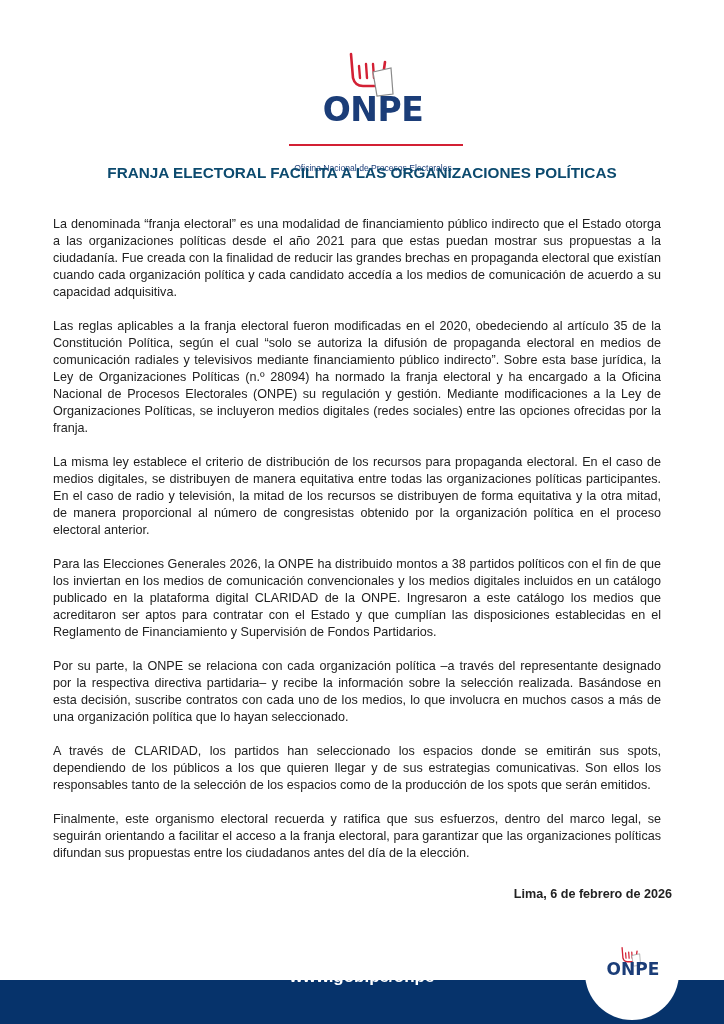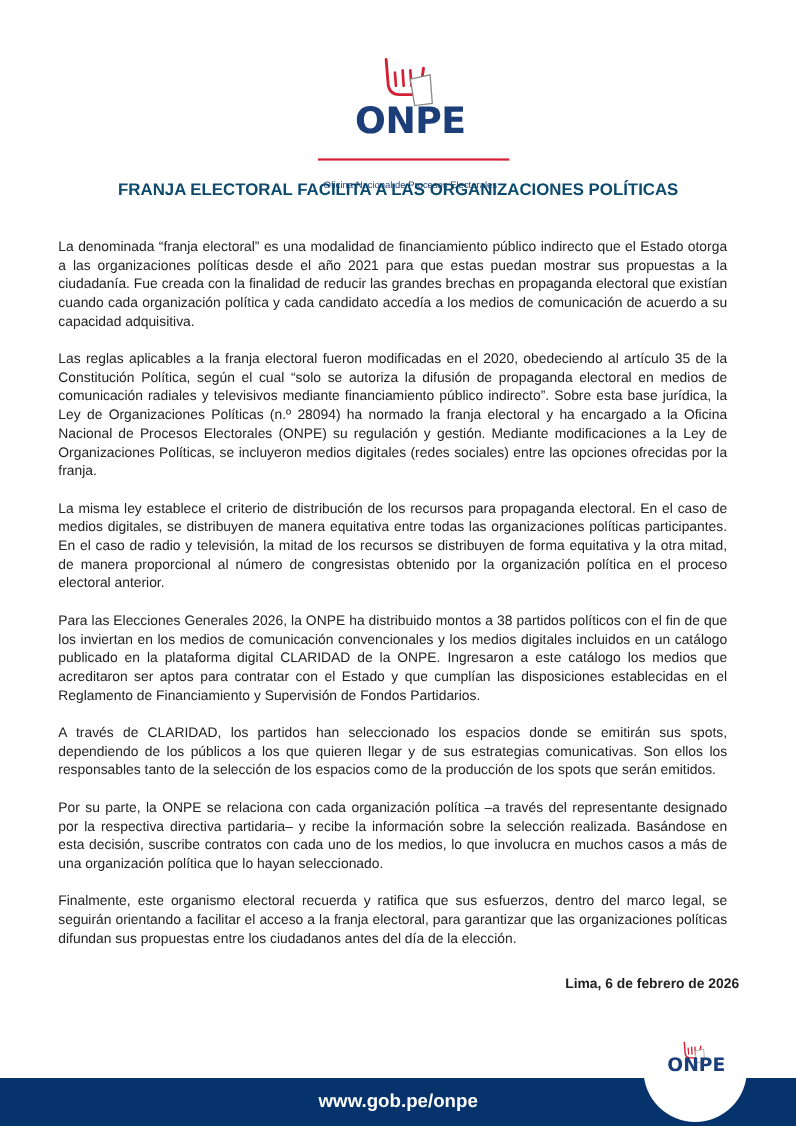--- a/index.html
+++ b/index.html
@@ -38,21 +38,21 @@
       text-align: justify; margin: 0 12px 17px 0; color: #222;
     }
     .date {
       position: absolute; right: 52px; top: 887px;
       font-family: "Liberation Sans", sans-serif; font-weight: bold; font-size: 12.6px; color: #222; text-align: center;
     }
     .footer {
       position: absolute; left: 0; top: 980px; width: 724px; height: 44px; background: #06336b;
     }
     .footer-url {
-      position: absolute; left: 0; top: 991px; width: 724px; text-align: center;
+      position: absolute; left: 0; top: 967px; width: 724px; text-align: center;
       font-family: "Liberation Sans", sans-serif; font-weight: bold; font-size: 17px; color: #ffffff;
     }
     .footer-circle {
       position: absolute; left: 585px; top: 926px; width: 94px; height: 94px;
       border-radius: 50%; background: #ffffff;
     }
     .footer-logo { position: absolute; left: 595px; top: 945px; width: 76px; height: 40px; }
     .footer-logo .hand { position: absolute; left: 22px; top: 0; width: 26px; height: 22px; }
     .footer-logo .word {
       position: absolute; left: 0; top: 14px; width: 76px; text-align: center;
@@ -75,22 +75,22 @@
 
 <div class="title">
   <div>FRANJA ELECTORAL FACILITA A LAS ORGANIZACIONES POLÍTICAS</div>
 </div>
 
 <div class="body-text">
   <p class="para">La denominada “franja electoral” es una modalidad de financiamiento público indirecto que el Estado otorga a las organizaciones políticas desde el año 2021 para que estas puedan mostrar sus propuestas a la ciudadanía. Fue creada con la finalidad de reducir las grandes brechas en propaganda electoral que existían cuando cada organización política y cada candidato accedía a los medios de comunicación de acuerdo a su capacidad adquisitiva.</p>
   <p class="para">Las reglas aplicables a la franja electoral fueron modificadas en el 2020, obedeciendo al artículo 35 de la Constitución Política, según el cual “solo se autoriza la difusión de propaganda electoral en medios de comunicación radiales y televisivos mediante financiamiento público indirecto”. Sobre esta base jurídica, la Ley de Organizaciones Políticas (n.º 28094) ha normado la franja electoral y ha encargado a la Oficina Nacional de Procesos Electorales (ONPE) su regulación y gestión. Mediante modificaciones a la Ley de Organizaciones Políticas, se incluyeron medios digitales (redes sociales) entre las opciones ofrecidas por la franja.</p>
   <p class="para">La misma ley establece el criterio de distribución de los recursos para propaganda electoral. En el caso de medios digitales, se distribuyen de manera equitativa entre todas las organizaciones políticas participantes. En el caso de radio y televisión, la mitad de los recursos se distribuyen de forma equitativa y la otra mitad, de manera proporcional al número de congresistas obtenido por la organización política en el proceso electoral anterior.</p>
   <p class="para">Para las Elecciones Generales 2026, la ONPE ha distribuido montos a 38 partidos políticos con el fin de que los inviertan en los medios de comunicación convencionales y los medios digitales incluidos en un catálogo publicado en la plataforma digital CLARIDAD de la ONPE. Ingresaron a este catálogo los medios que acreditaron ser aptos para contratar con el Estado y que cumplían las disposiciones establecidas en el Reglamento de Financiamiento y Supervisión de Fondos Partidarios.</p>
+  <p class="para">Por su parte, la ONPE se relaciona con cada organización política –a través del representante designado por la respectiva directiva partidaria– y recibe la información sobre la selección realizada. Basándose en esta decisión, suscribe contratos con cada uno de los medios, lo que involucra en muchos casos a más de una organización política que lo hayan seleccionado.</p>
   <p class="para">A través de CLARIDAD, los partidos han seleccionado los espacios donde se emitirán sus spots, dependiendo de los públicos a los que quieren llegar y de sus estrategias comunicativas. Son ellos los responsables tanto de la selección de los espacios como de la producción de los spots que serán emitidos.</p>
-  <p class="para">Por su parte, la ONPE se relaciona con cada organización política –a través del representante designado por la respectiva directiva partidaria– y recibe la información sobre la selección realizada. Basándose en esta decisión, suscribe contratos con cada uno de los medios, lo que involucra en muchos casos a más de una organización política que lo hayan seleccionado.</p>
   <p class="para">Finalmente, este organismo electoral recuerda y ratifica que sus esfuerzos, dentro del marco legal, se seguirán orientando a facilitar el acceso a la franja electoral, para garantizar que las organizaciones políticas difundan sus propuestas entre los ciudadanos antes del día de la elección.</p>
 </div>
 
 <div class="date">Lima, 6 de febrero de 2026</div>
 
 <div class="footer"></div>
 <div class="footer-circle"></div>
 <div class="footer-logo">
   <svg class="hand" viewBox="0 0 52 50">
     <path d="M8 6 L10 30 Q12 38 20 38 L34 38 Q40 36 40 28 L42 14" fill="none" stroke="#d32034" stroke-width="3" stroke-linecap="round"></path>

